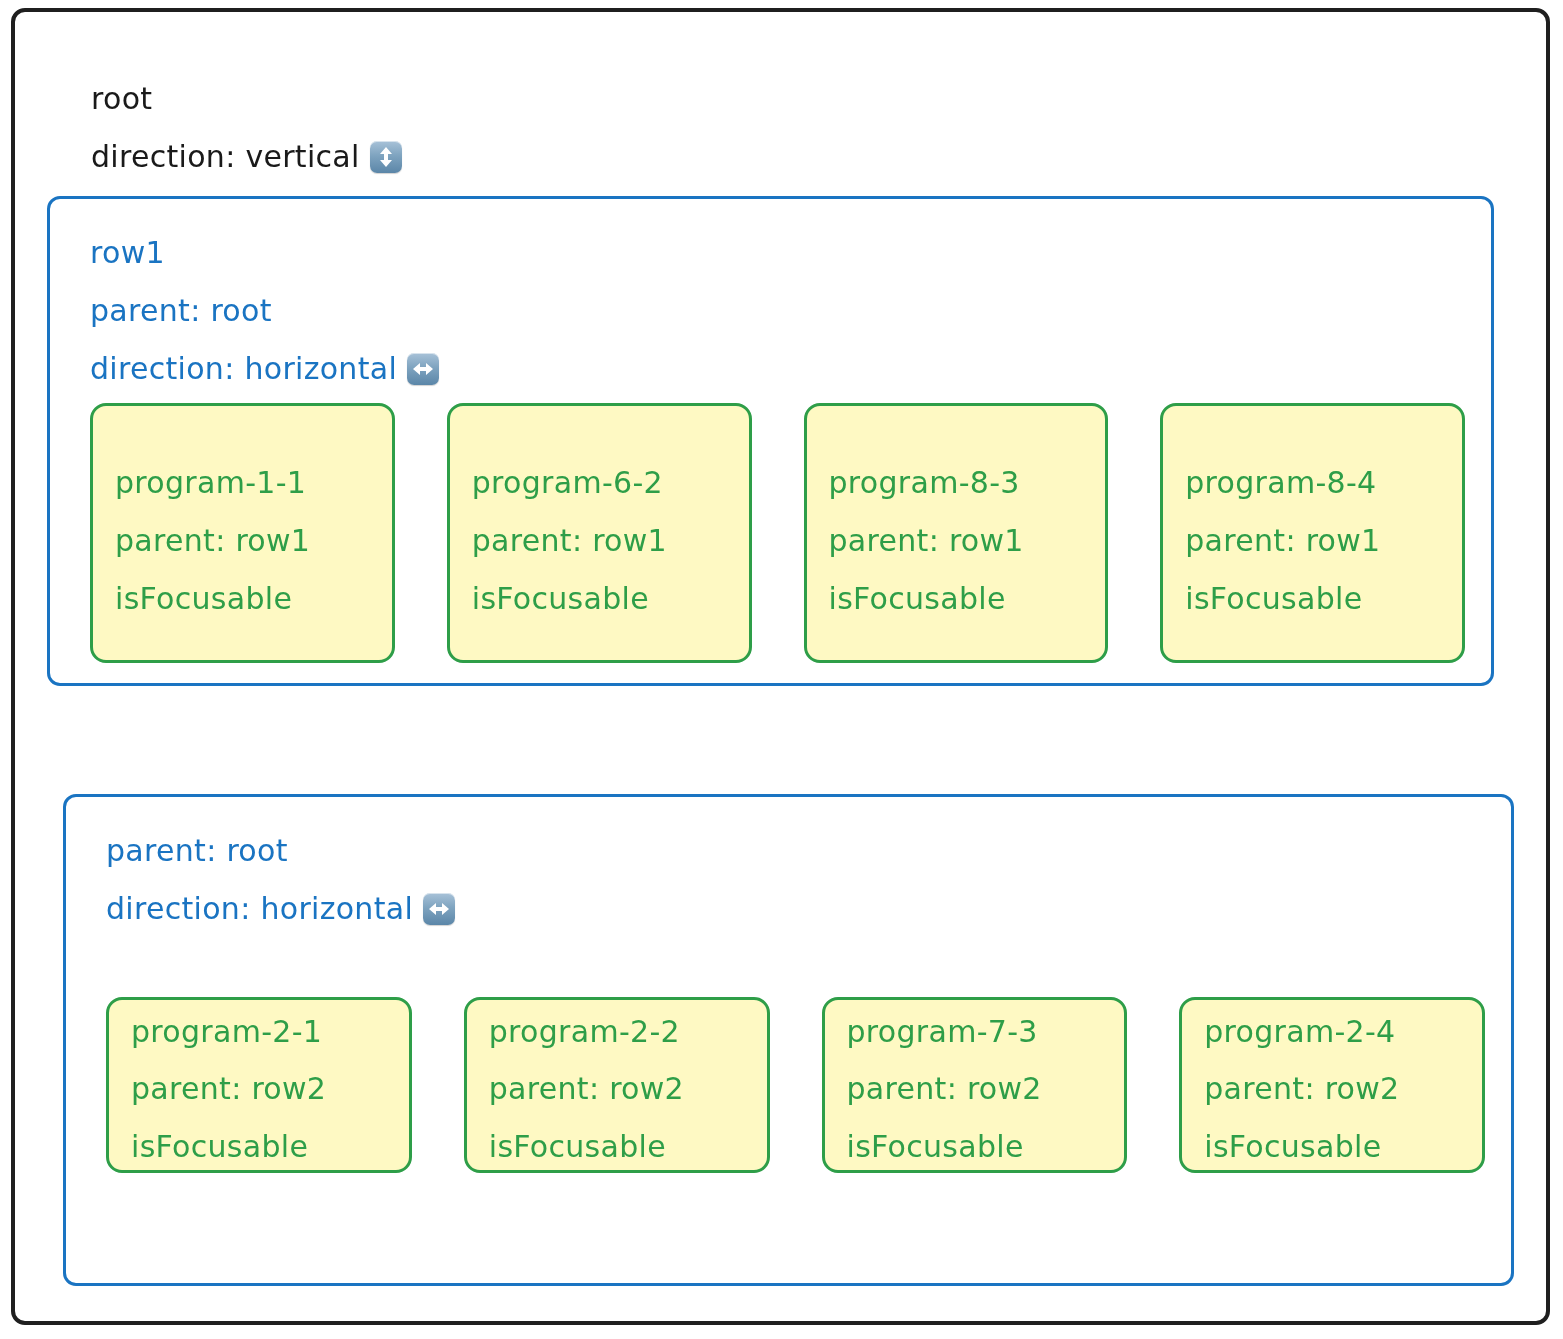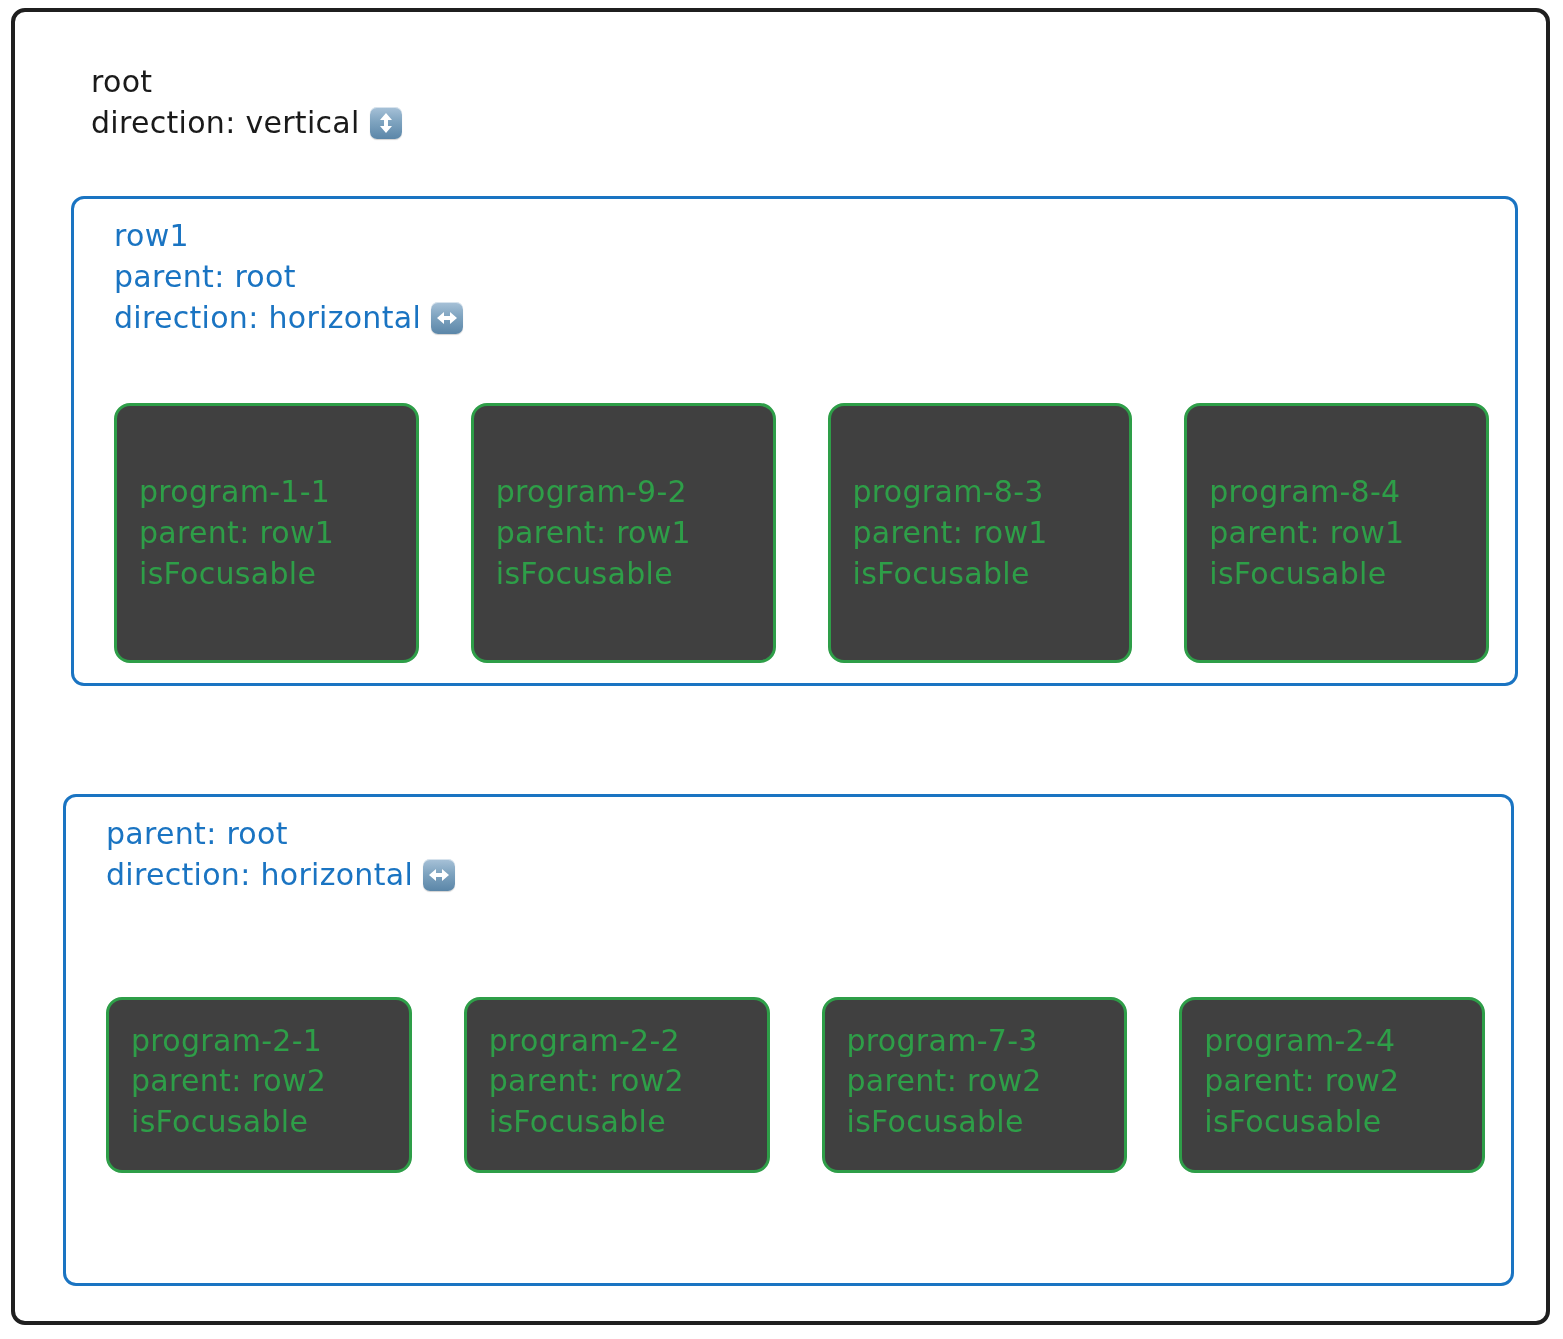--- a/index.html
+++ b/index.html
@@ -42,31 +42,32 @@
     font-family: "DejaVu Sans", sans-serif;
     font-size: 30px;
     line-height: 1.36;
     letter-spacing: 0.3px;
     white-space: nowrap;
   }
   .label .line {
     display: flex;
     align-items: center;
     gap: 10px;
+    margin-top: 17px;
   }
 
   
   .row-box {
     position: absolute;
     box-sizing: border-box;
     border: 3.5px solid #1a74c2;
     border-radius: 13px;
     background: #ffffff;
   }
-  #row1-box { left: 56px;  top: 184px; width: 1447px; height: 490px; padding-left: 45px; }
+  #row1-box { left: 32px;  top: 184px; width: 1447px; height: 490px; padding-left: 45px; }
   #row2-box { left: 48px;  top: 782px; width: 1451px; height: 492px; }
 
   .row-header {
     position: absolute;
     left: 40px;
     top: 17px;
     color: #1a74c2;
   }
 
   
@@ -78,21 +79,21 @@
     gap: 52px;
   }
   #row1-box .programs { top: 204px; height: 260px; }
   #row2-box .programs { top: 200px; height: 176px; }
 
   .program-box {
     flex: 1 1 0;
     box-sizing: border-box;
     border: 3.5px solid #2e9e48;
     border-radius: 16px;
-    background: #404040;
+    background: #fef9c3;
     position: relative;
   }
   .program-label {
     position: absolute;
     left: 22px;
     top: 50%;
     transform: translateY(-50%);
     color: #2e9e48;
   }
   #row2-box .program-label { top: 48%; }
@@ -166,21 +167,21 @@
                 <span>parent: row1</span>
               </div>
             <div class="line">
                 <span>isFocusable</span>
               </div>
           </div>
         </div>
         <div class="program-box">
           <div class="program-label label">
             <div class="line">
-                <span>program-9-2</span>
+                <span>program-6-2</span>
               </div>
             <div class="line">
                 <span>parent: row1</span>
               </div>
             <div class="line">
                 <span>isFocusable</span>
               </div>
           </div>
         </div>
         <div class="program-box">

